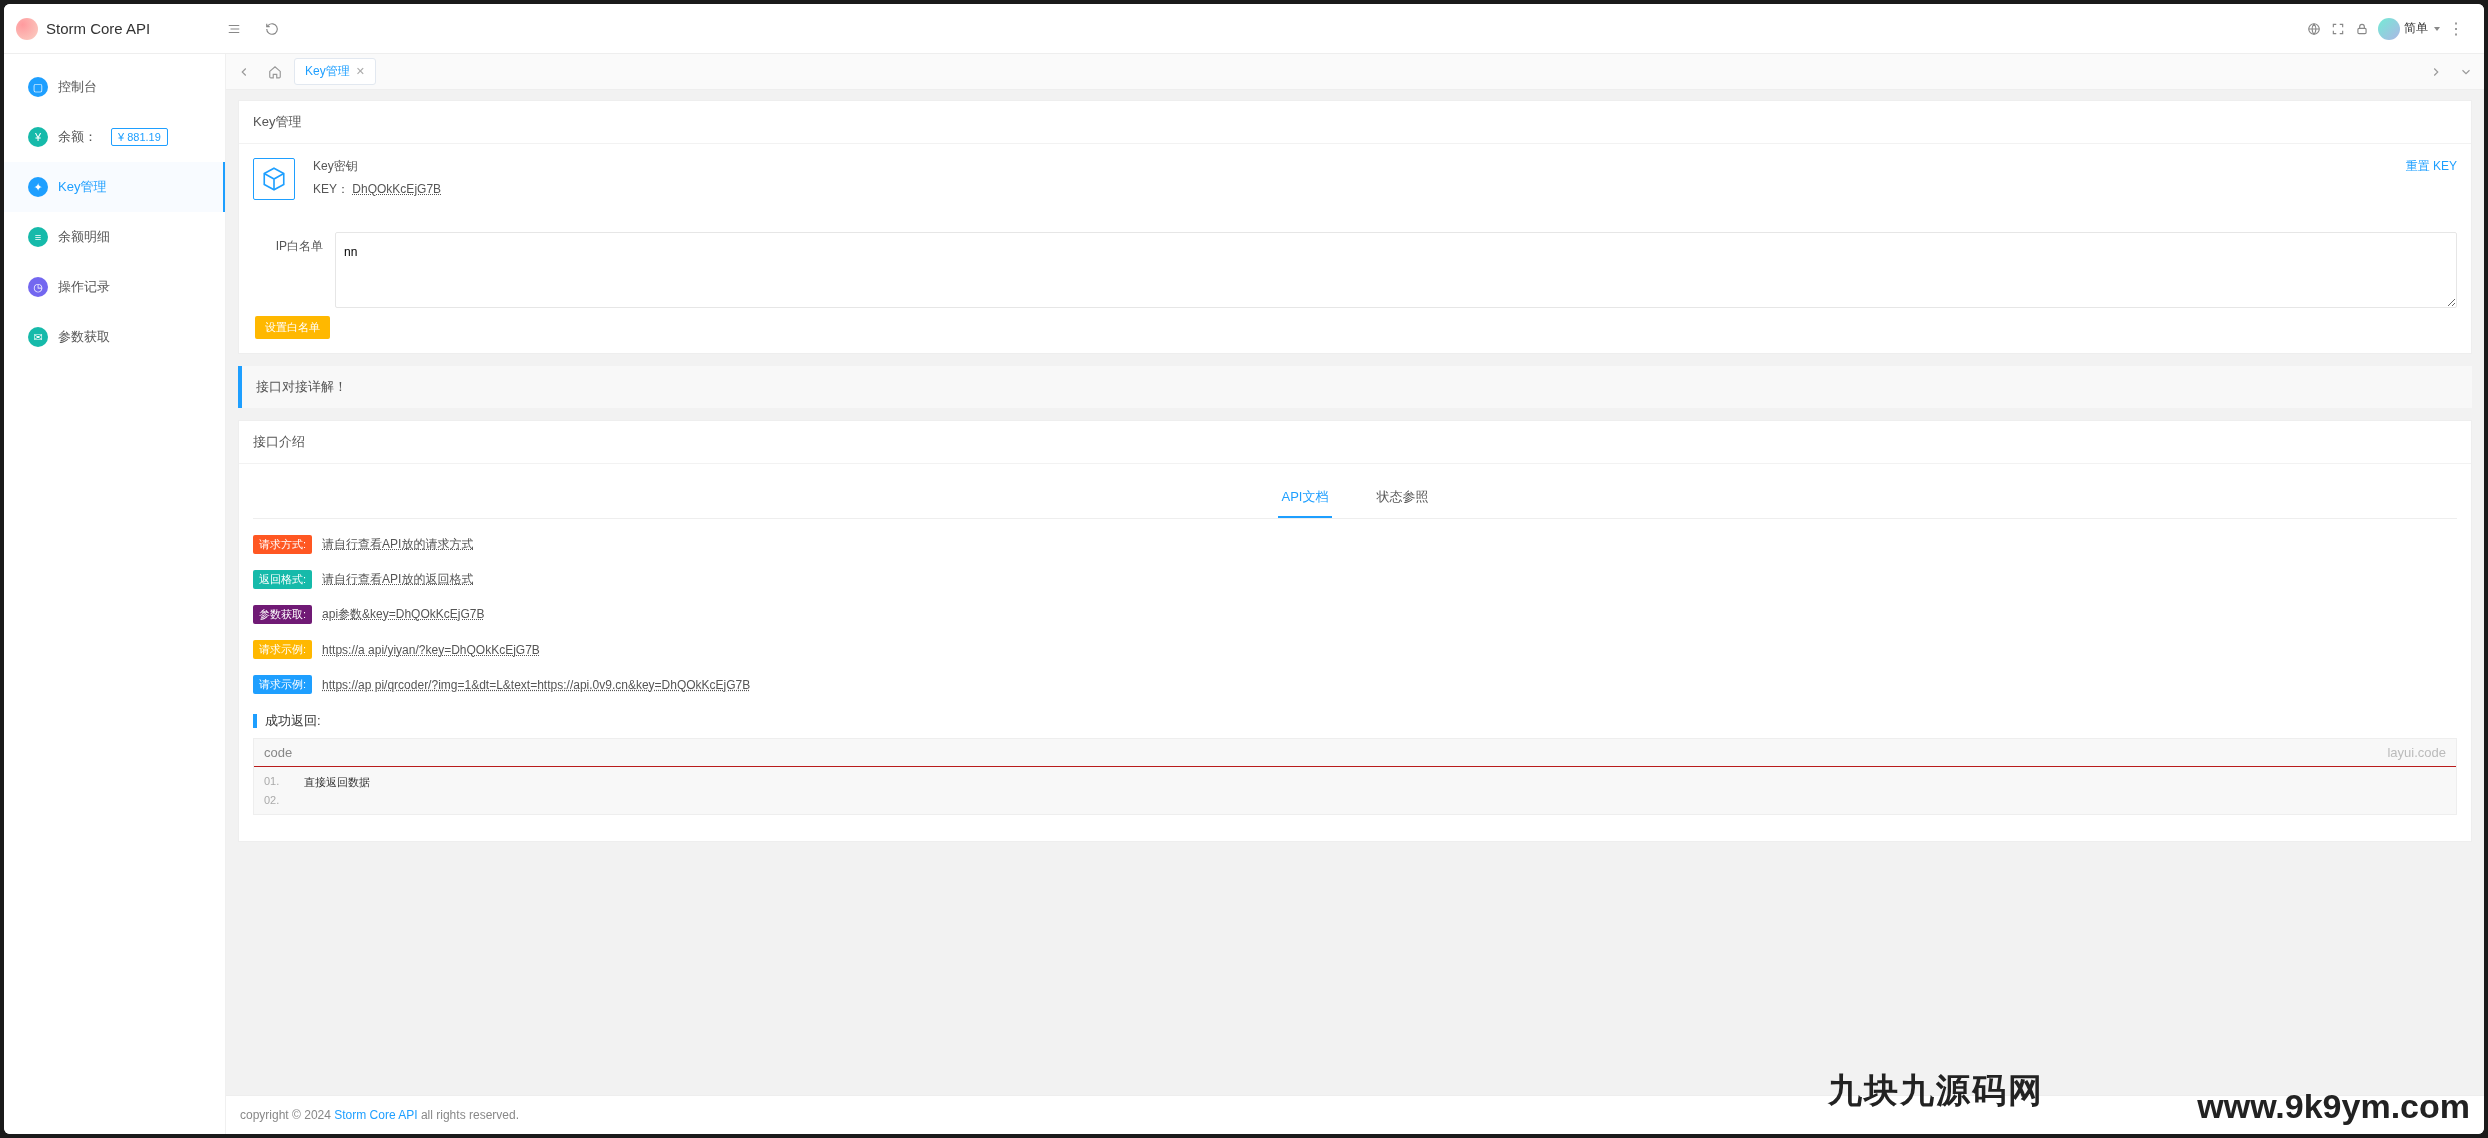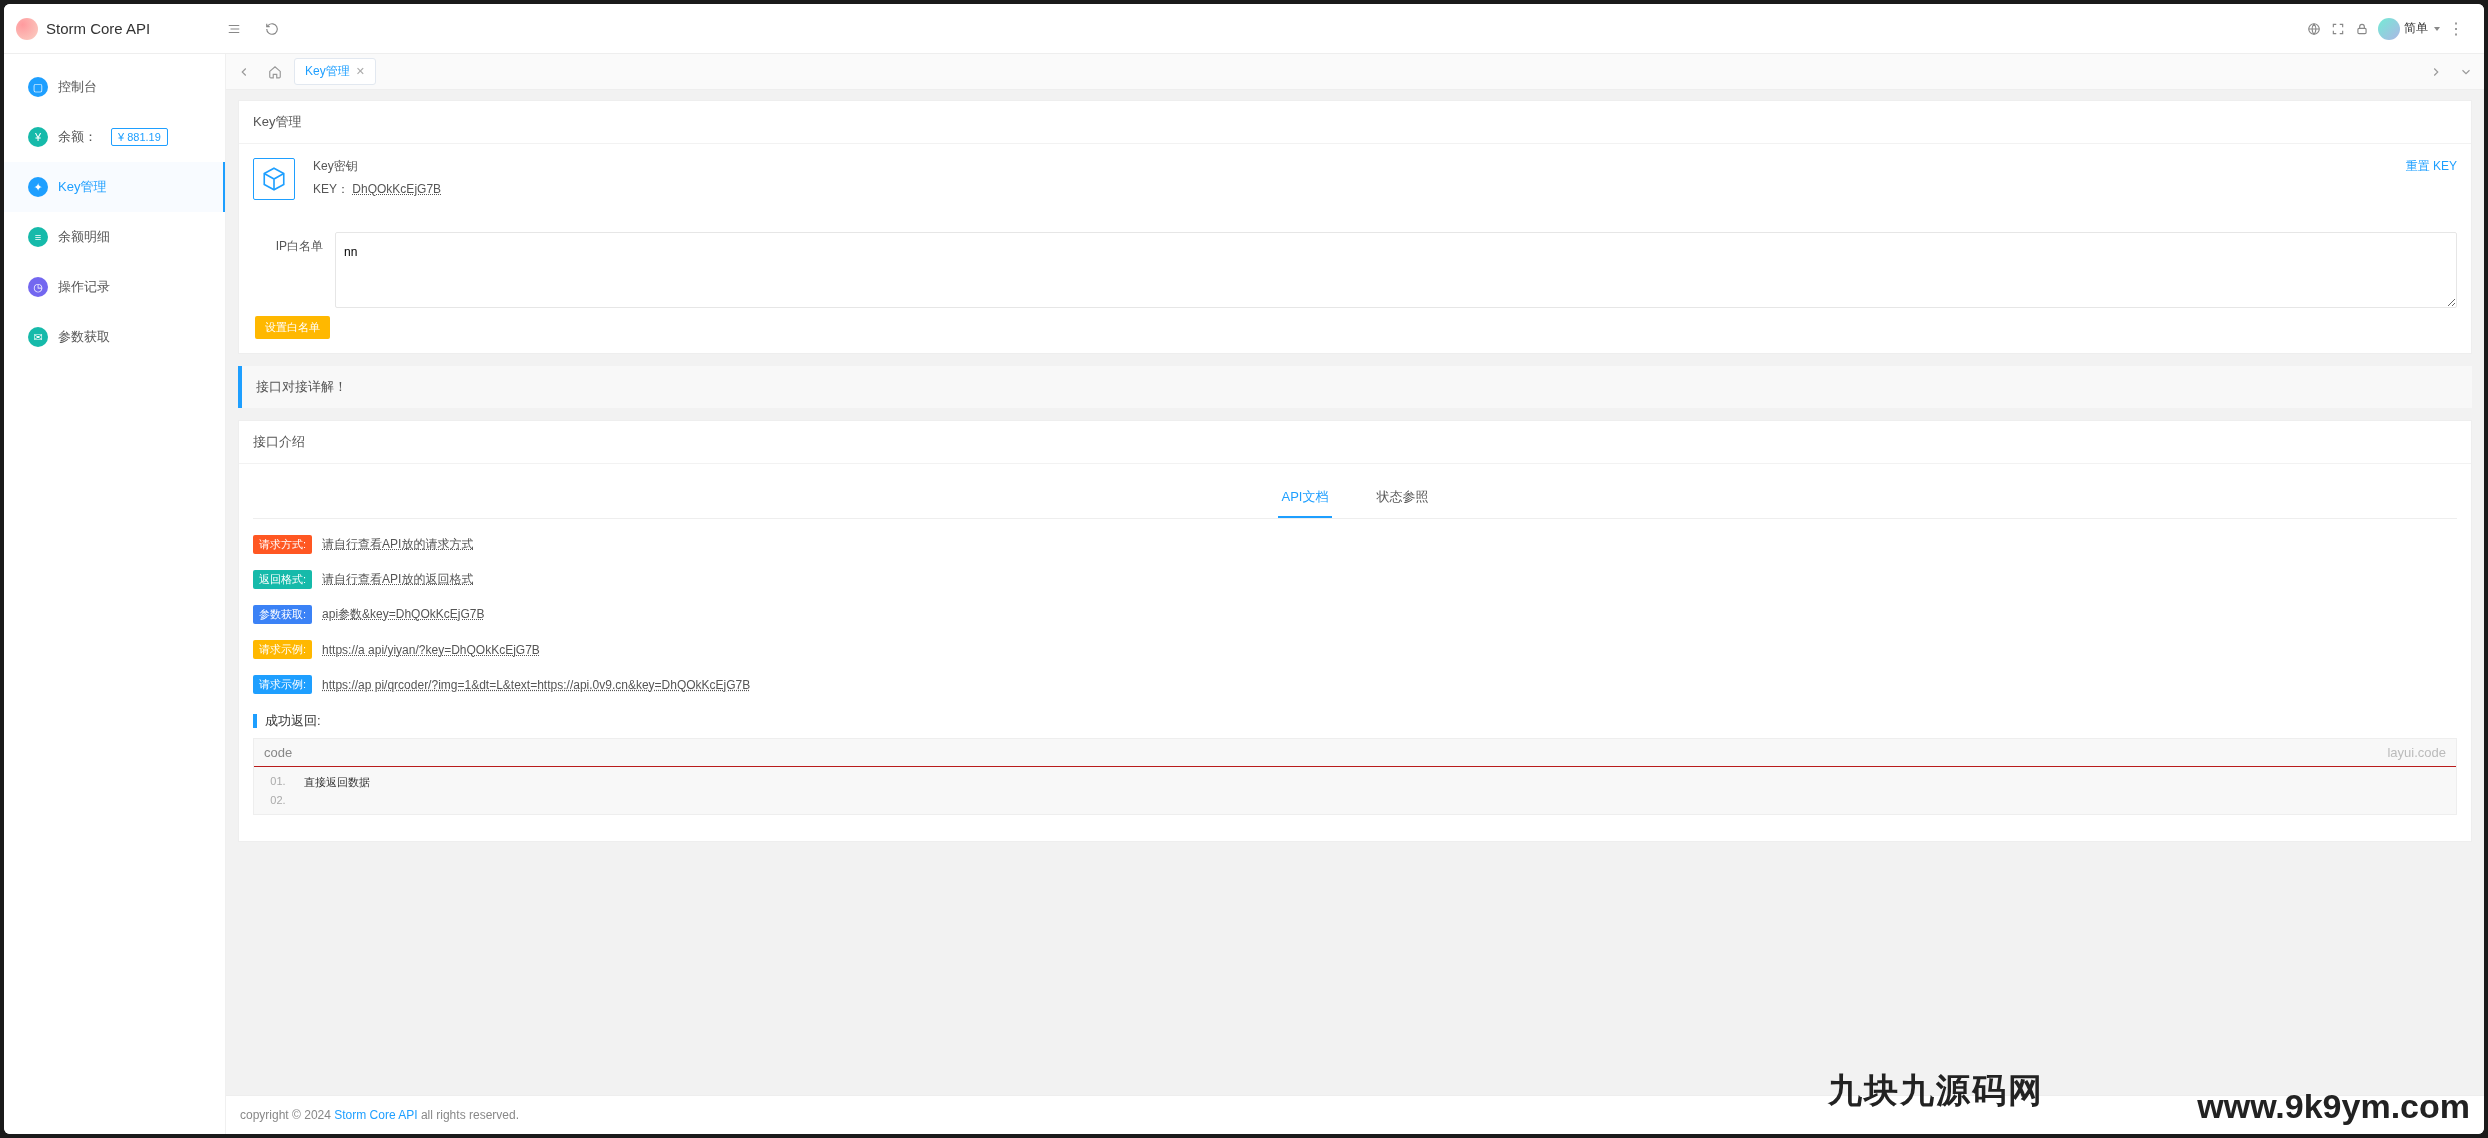--- a/index.html
+++ b/index.html
@@ -68,21 +68,21 @@
 
 .return-title { display: flex; align-items: center; gap: 8px; font-size: 13px; color: #333; padding: 10px 0 8px 0; font-weight: 500; }
 .return-title::before { content: ""; width: 4px; height: 14px; background: #1e9fff; display: inline-block; }
 
 .code-block { background: #f8f8f8; border: 1px solid #eee; position: relative; margin-bottom: 12px; }
 .code-head { padding: 6px 10px; color: #888; font-size: 13px; border-bottom: 1px solid #b91c1c; display: flex; }
 .code-head .code-name { }
 .code-head .code-type { margin-left: auto; color: #bbb; }
 .code-body { padding: 6px 0; }
 .code-line { display: flex; font-size: 11px; padding: 2px 10px; }
-.code-line .ln { width: 28px; text-align: center; color: #aaa; margin-right: 12px; }
+.code-line .ln { width: 28px; text-align: left; color: #aaa; margin-right: 12px; }
 
 .footer { background: #fff; border-top: 1px solid #eee; padding: 12px 14px; color: #888; font-size: 12px; }
 .footer a { color: #1e9fff; text-decoration: none; }
 
 .watermark-cn { position: absolute; right: 440px; bottom: 20px; font-size: 34px; font-weight: 700; color: #222; letter-spacing: 2px; pointer-events: none; }
 .watermark-url { position: absolute; right: 14px; bottom: 8px; font-size: 34px; font-weight: 700; color: #222; pointer-events: none; }
 
 svg { display: block; }
 </style>
 </head>
@@ -241,21 +241,21 @@
             <div style="padding-top:8px">
               <div class="desc-row">
                 <span class="tag" style="background:#ff5722">请求方式:</span>
                 <span class="desc-link">请自行查看API放的请求方式</span>
               </div>
               <div class="desc-row">
                 <span class="tag" style="background:#16baaa">返回格式:</span>
                 <span class="desc-link">请自行查看API放的返回格式</span>
               </div>
               <div class="desc-row">
-                <span class="tag" style="background:#3b82f6">参数获取:</span>
+                <span class="tag" style="background:#701a75">参数获取:</span>
                 <span class="desc-link">api参数&amp;key=DhQOkKcEjG7B</span>
               </div>
               <div class="desc-row">
                 <span class="tag" style="background:#ffb800">请求示例:</span>
                 <span class="desc-link">https://a            api/yiyan/?key=DhQOkKcEjG7B</span>
               </div>
               <div class="desc-row">
                 <span class="tag" style="background:#1e9fff">请求示例:</span>
                 <span class="desc-link">https://ap          pi/qrcoder/?img=1&amp;dt=L&amp;text=https://api.0v9.cn&amp;key=DhQOkKcEjG7B</span>
               </div>

